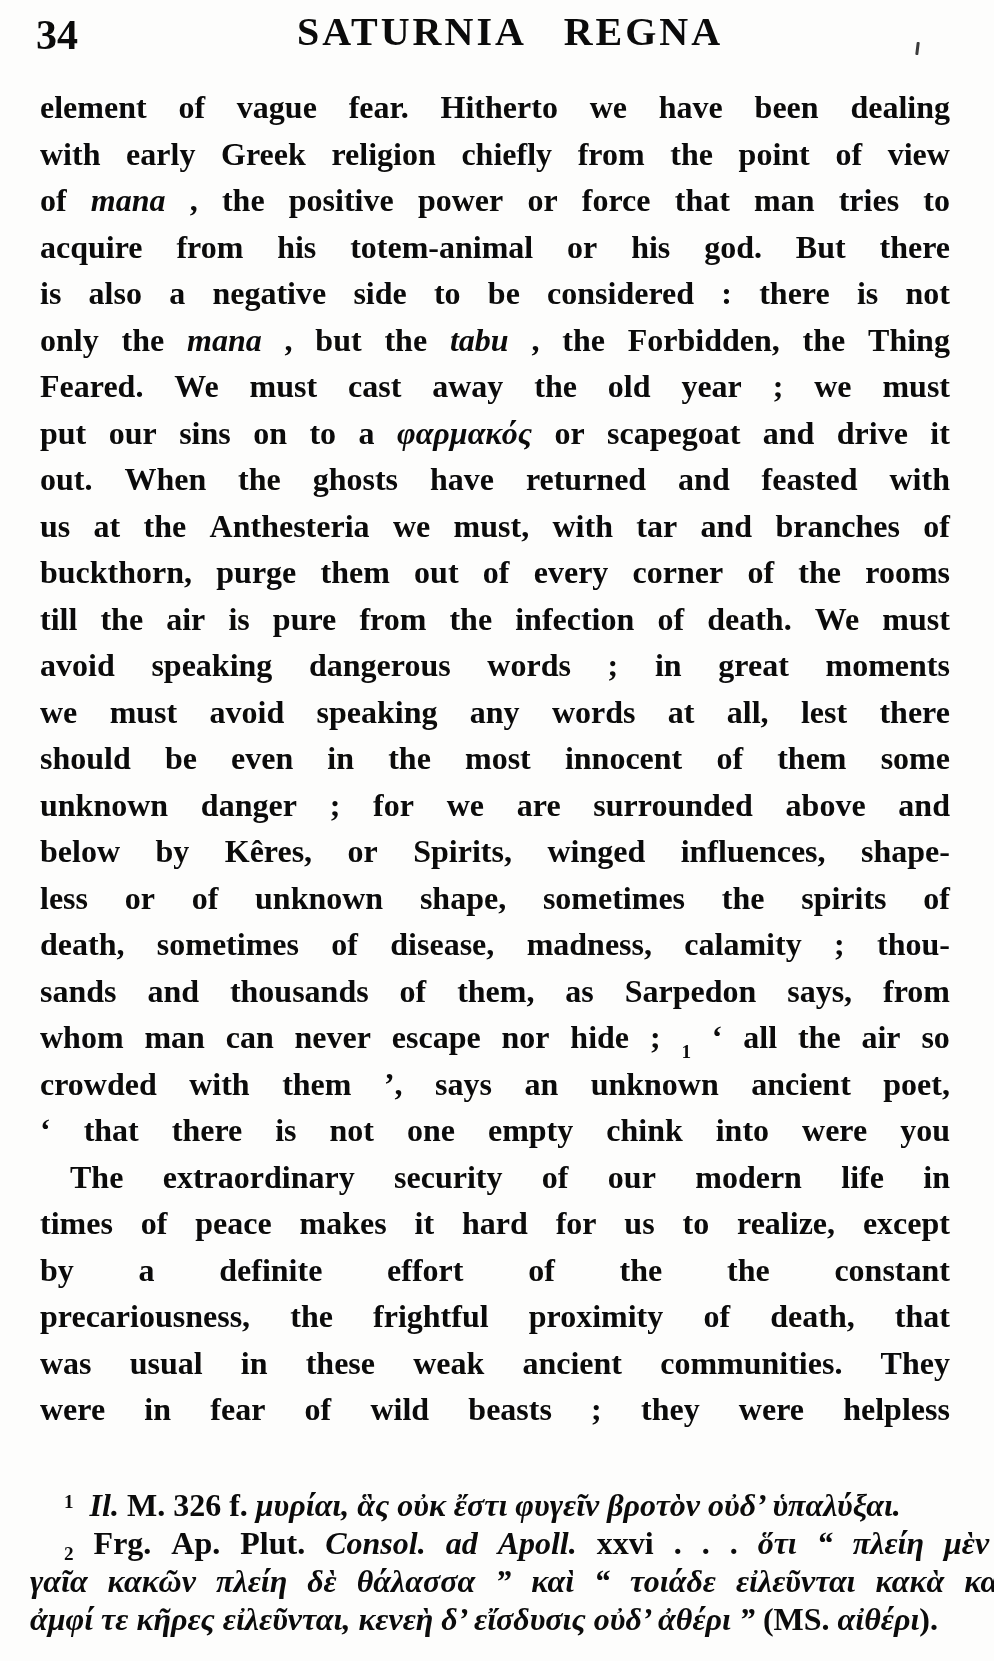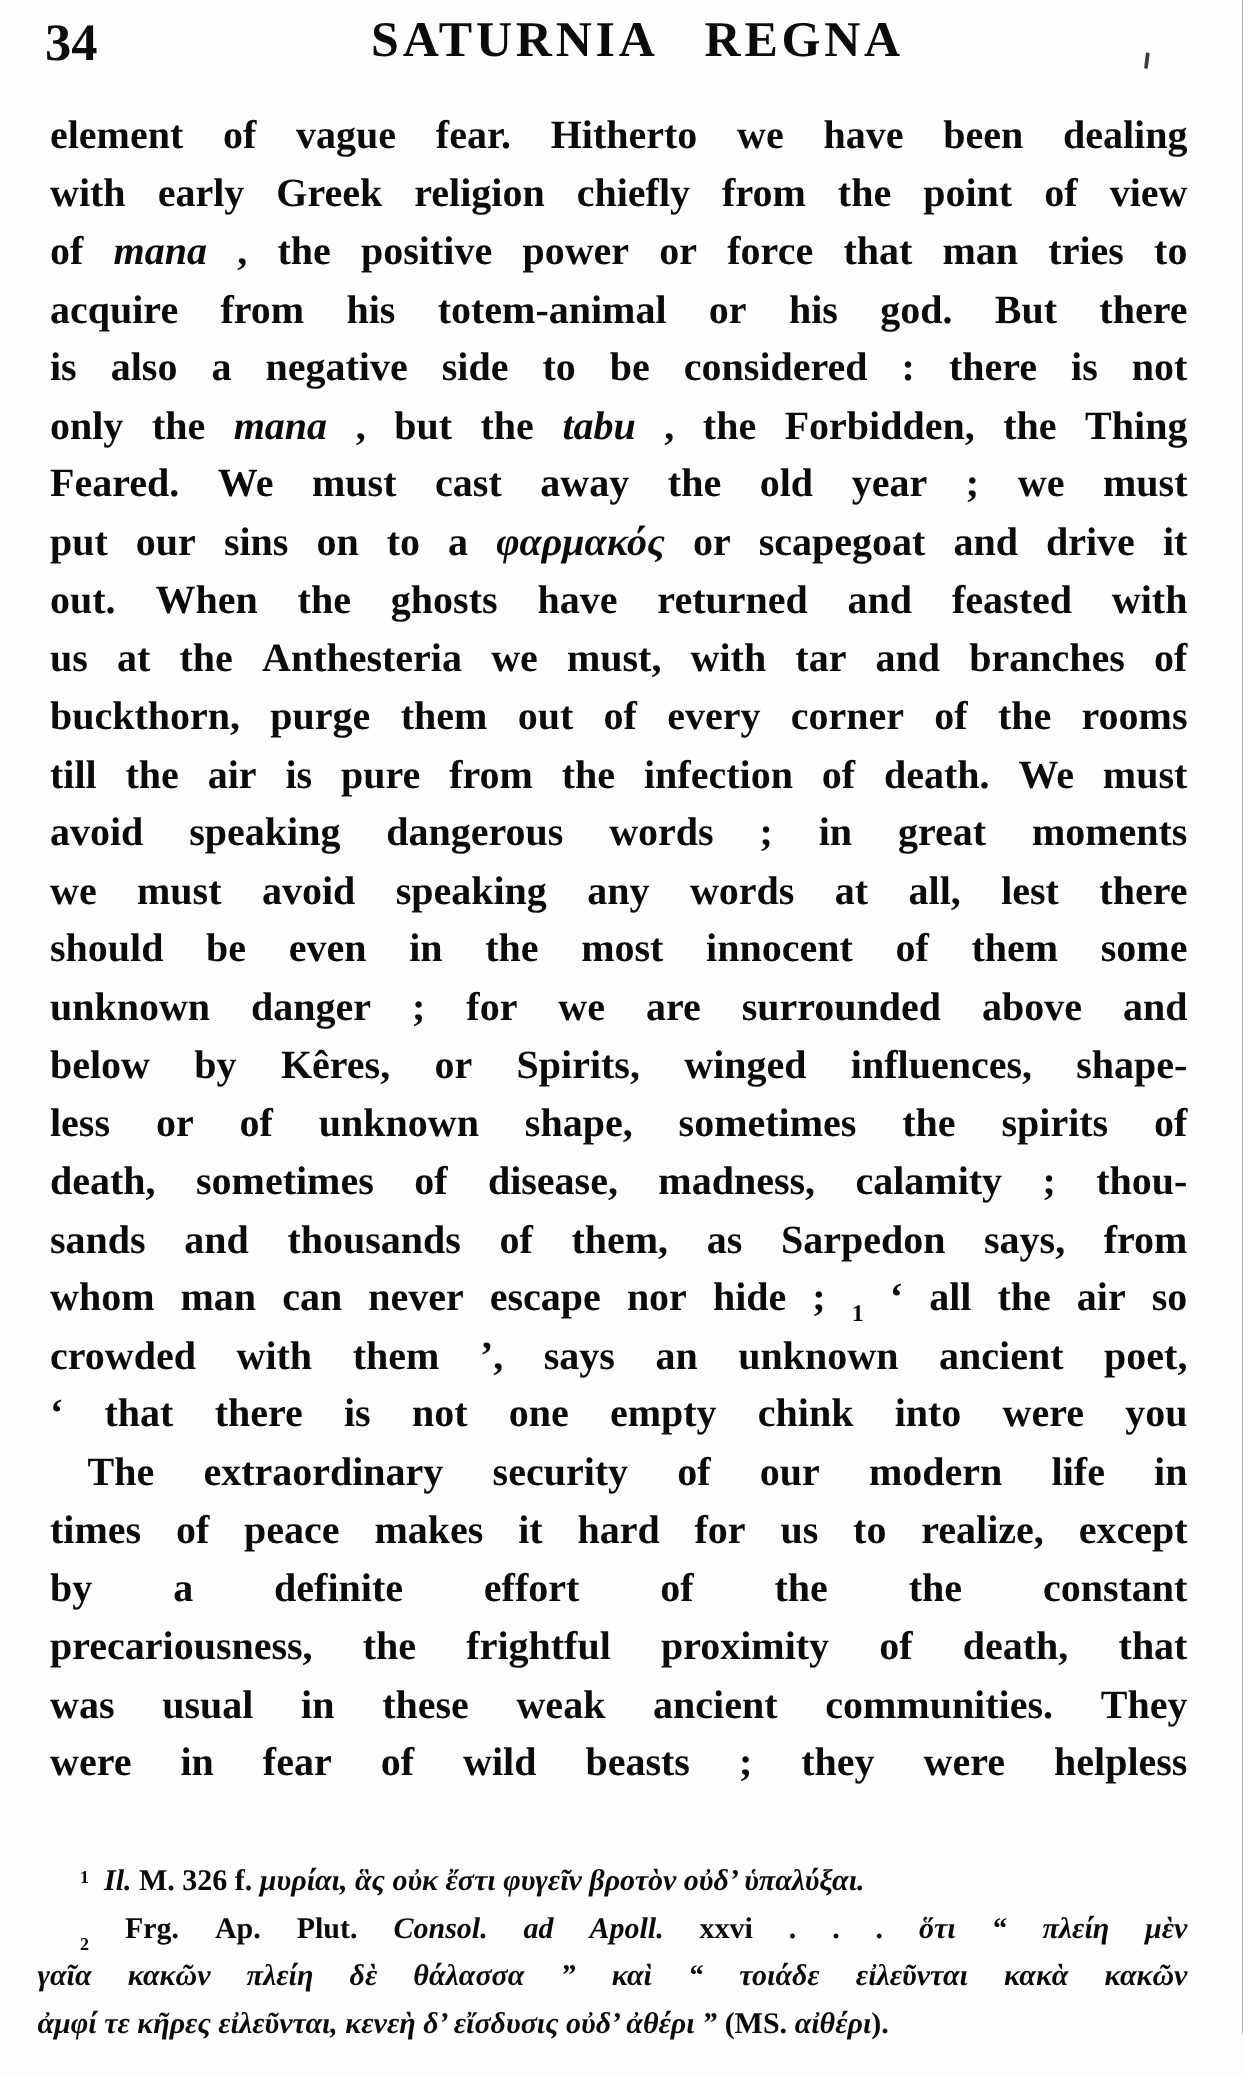--- a/index.html
+++ b/index.html
@@ -13,21 +13,21 @@
     position:absolute;left:0;right:0;top:12px;text-align:center;
     font-size:40px;line-height:1;letter-spacing:3px;word-spacing:26px;
     transform:translateX(13px);
   }
   .bodytext{position:absolute;left:40px;top:84px;width:910px;font-size:32px;}
   .line{height:46.5px;line-height:46.5px;white-space:pre;overflow:visible;}
   .line.j{display:flex;justify-content:space-between;align-items:flex-end;white-space:normal;gap:20px;}
   .line.ind{padding-left:30px;}
   .seg-i,.seg-g{font-style:italic;}
   .sup{font-size:0.60em;position:relative;top:-0.42em;line-height:0;}
-  .fnotes{position:absolute;left:30px;top:1486px;width:920px;font-size:24px;}
+  .fnotes{position:absolute;left:30px;top:1486px;width:920px;font-size:32px;}
   .fnotes .line{height:38px;line-height:38px;}
   .fnotes .line.ind{padding-left:34px;}
   .artifact{
     position:absolute;left:916px;top:42px;width:3px;height:13px;
     background:#1a1a1a;transform:rotate(7deg);border-radius:1px;opacity:.85;
   }
 </style>
 </head>
 <body>
 

